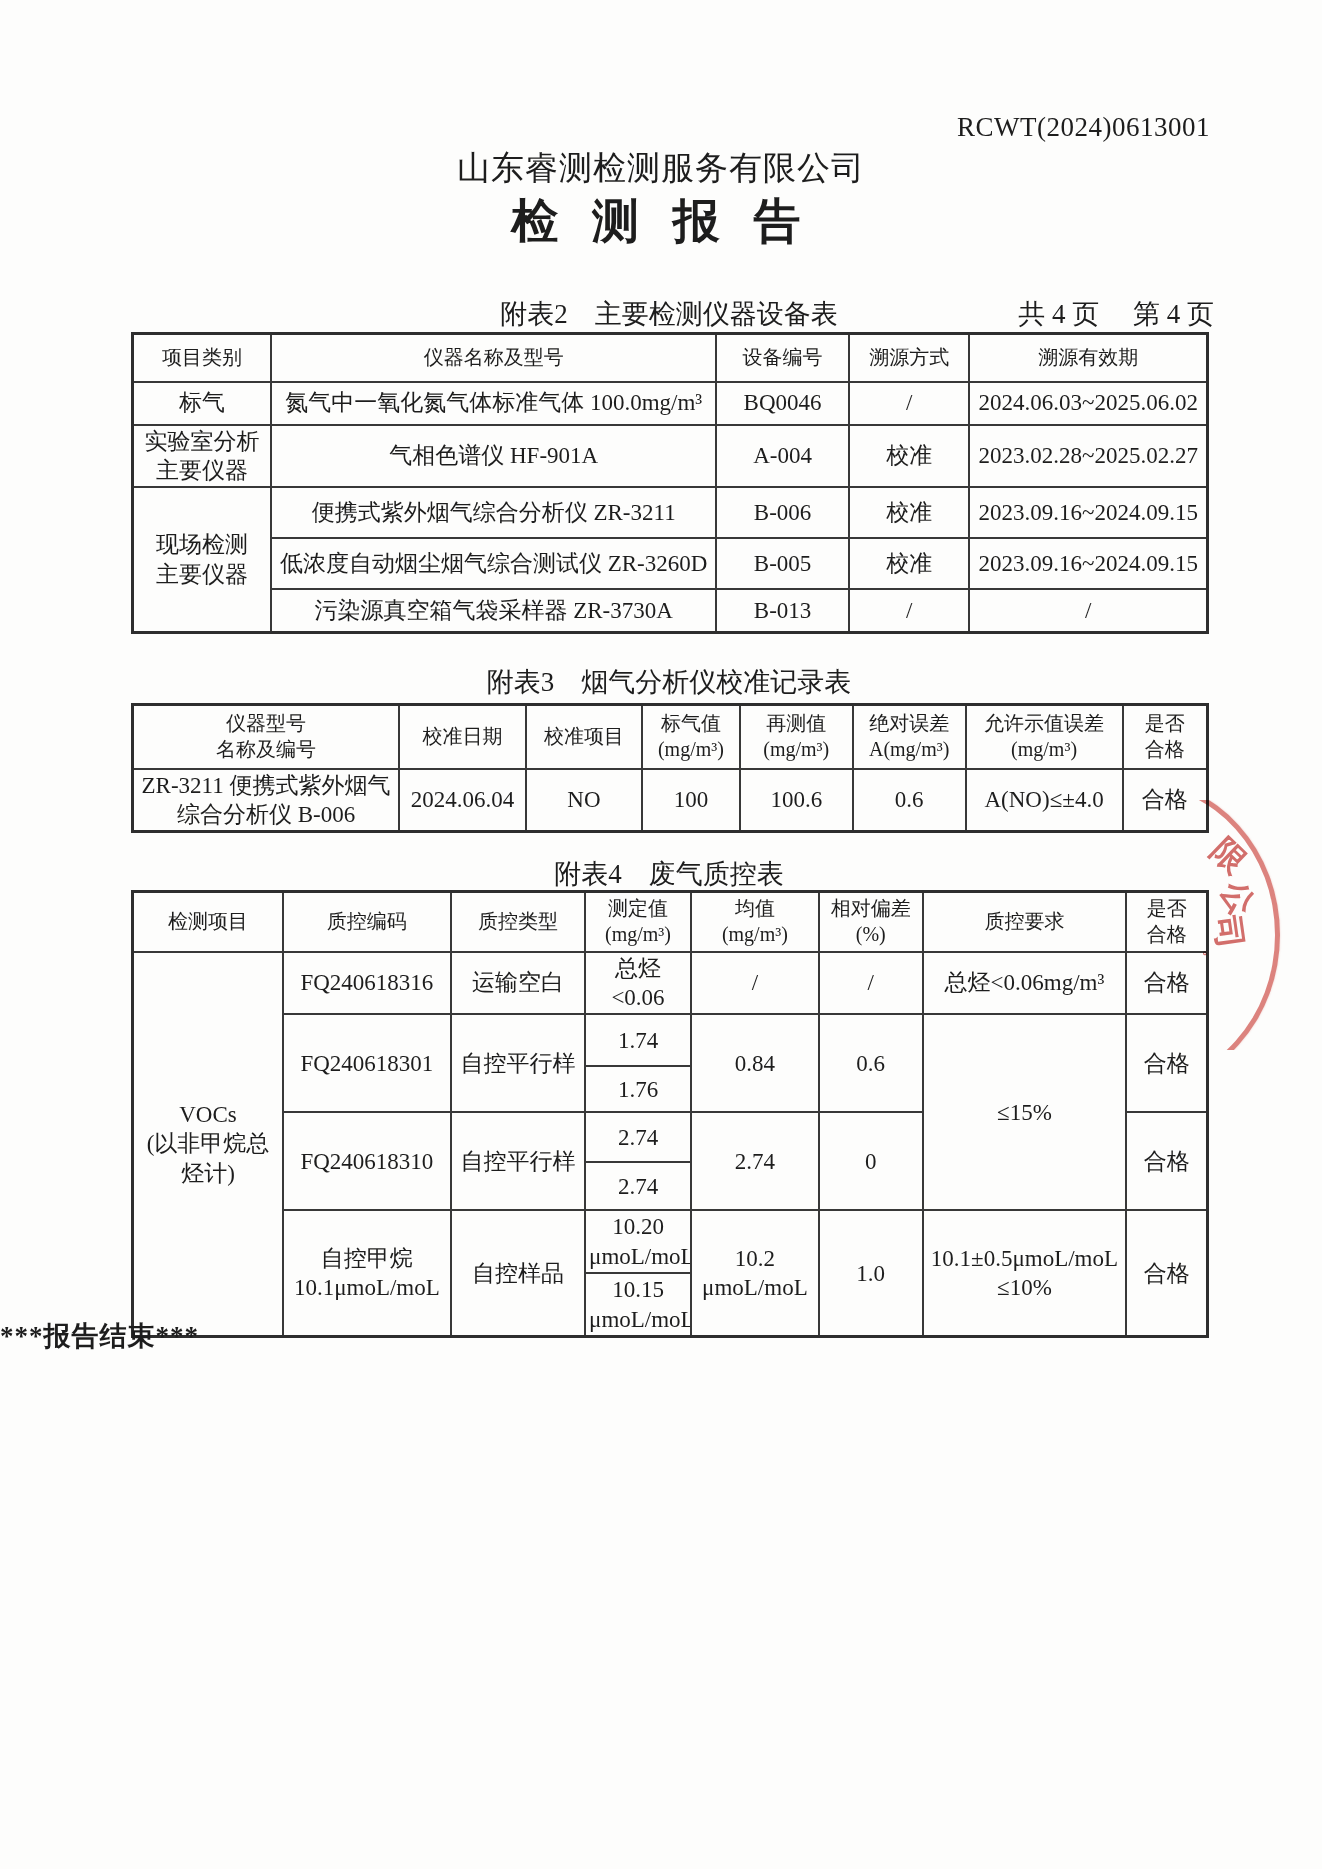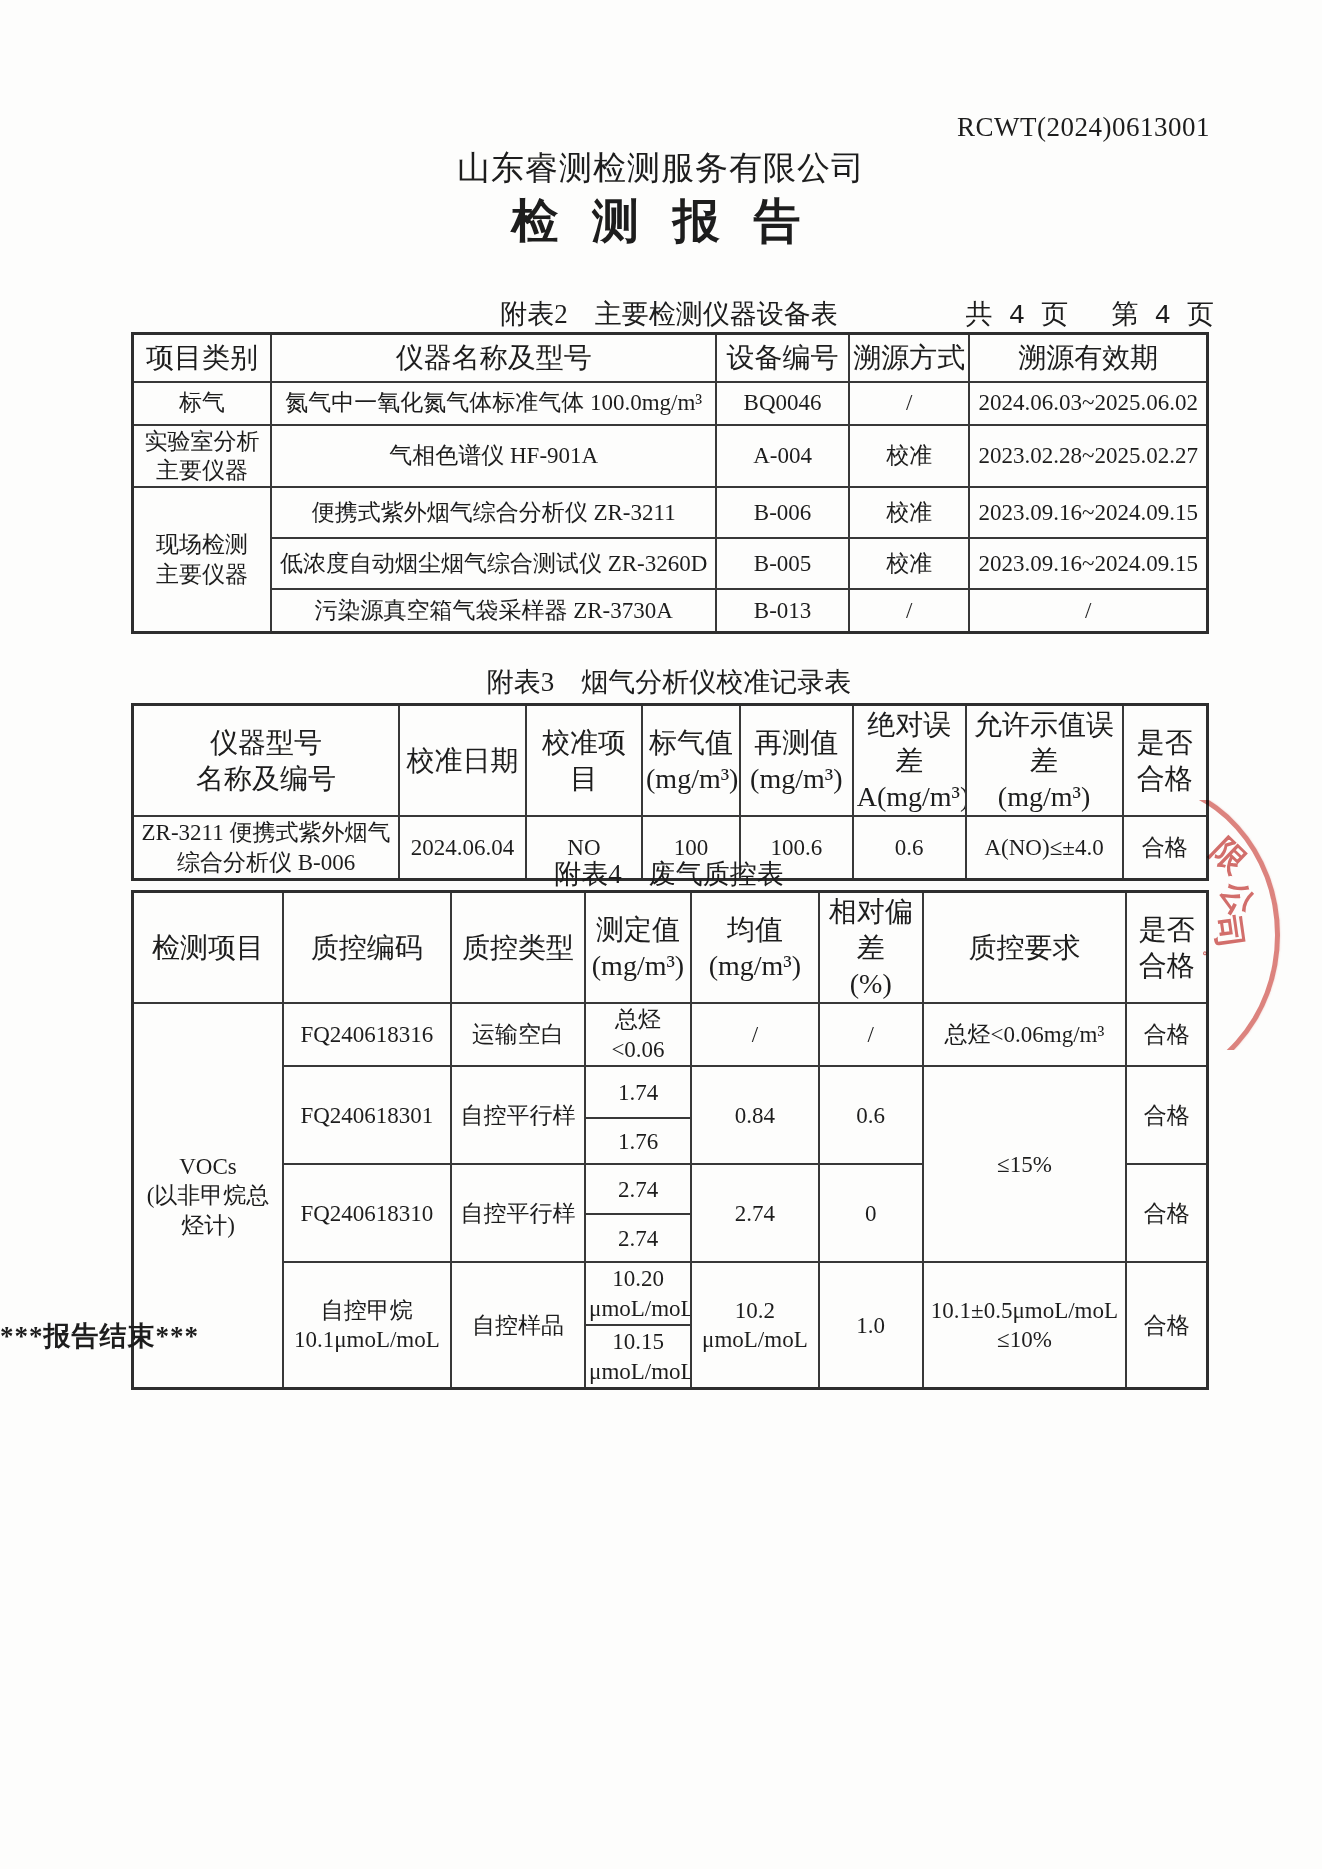--- a/index.html
+++ b/index.html
@@ -10,31 +10,31 @@
   }
   .abs { position:absolute; }
   .report-no { top:112px; right:112px; font-size:27px; letter-spacing:0.5px;margin-left:20px; }
   .company   { top:146px; left:0; width:100%; text-align:center; font-size:33px; letter-spacing:1px; }
   .doc-title { top:190px; left:0; width:100%; text-align:center;
                font-size:47px; font-weight:bold; letter-spacing:0.22em;
                font-family:"Liberation Sans", sans-serif; }
   .caption-row { left:8px; width:100%; height:34px; }
   .caption-center { position:absolute; left:50%; transform:translateX(-50%);
                     font-size:27px; white-space:pre; }
-  .pagination { position:absolute; right:116px; top:0; font-size:27px; white-space:pre;font-family:Liberation Mono, monospace; }
+  .pagination { position:absolute; right:116px; top:0; font-size:27px; white-space:pre; }
 
   table.tbl { position:absolute; left:131px; width:1078px;
               border-collapse:collapse; table-layout:fixed;
               border:3px solid #2e2e2e; }
   .tbl th, .tbl td {
     border:2px solid #383838; text-align:center; vertical-align:middle;
     font-weight:normal; font-size:23px; line-height:1.28;
     white-space:pre-line; padding:1px 3px; overflow:hidden;
   }
-  .tbl th { font-size:28px;margin-left:24px; }
+  .tbl th { font-size:20px;margin-left:24px; }
 
   .tbl-a { top:332px; }
   .tbl-b { top:703px; }
   .tbl-c { top:890px; }
   tr.h48{height:48px} tr.h55{height:43px} tr.h62{height:62px} tr.h51{height:51px}
   tr.h64{height:64px} tr.h63{height:63px}
   tr.h60{height:60px} tr.h56{height:56px} tr.h52{height:52px} tr.h46{height:46px}
   tr.h50{height:50px} tr.h48b{height:48px} tr.h58{height:58px}
 
   .cap-a { top:296px; } .cap-b { top:664px; } .cap-c { top:856px; }

